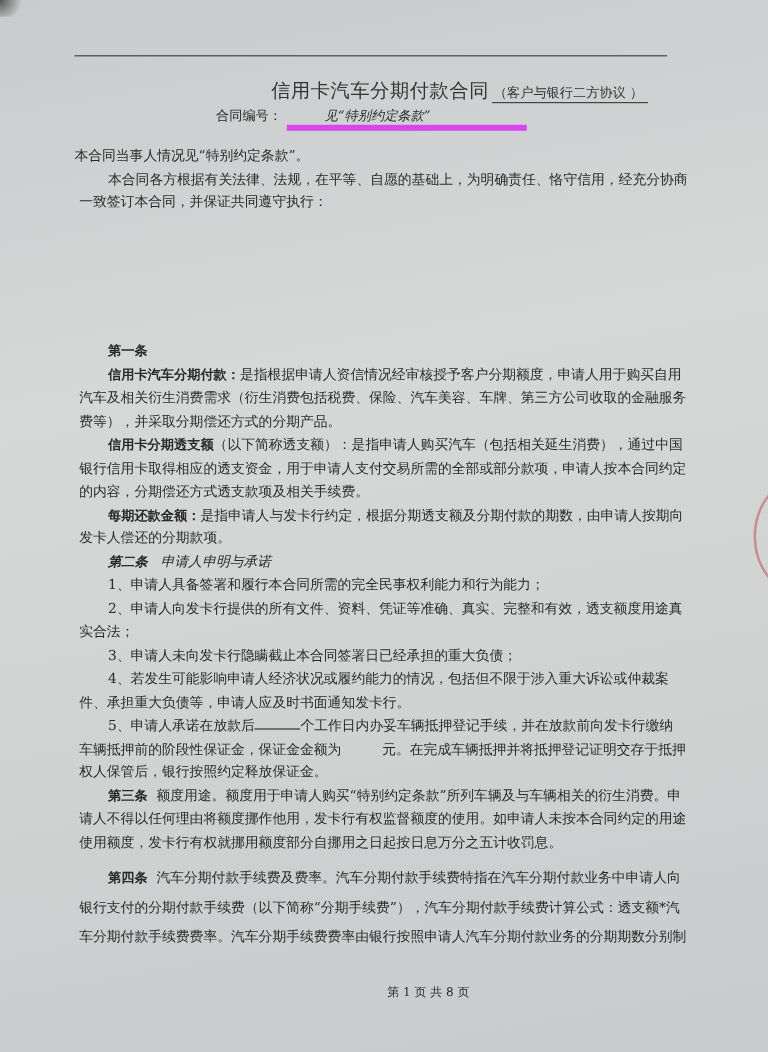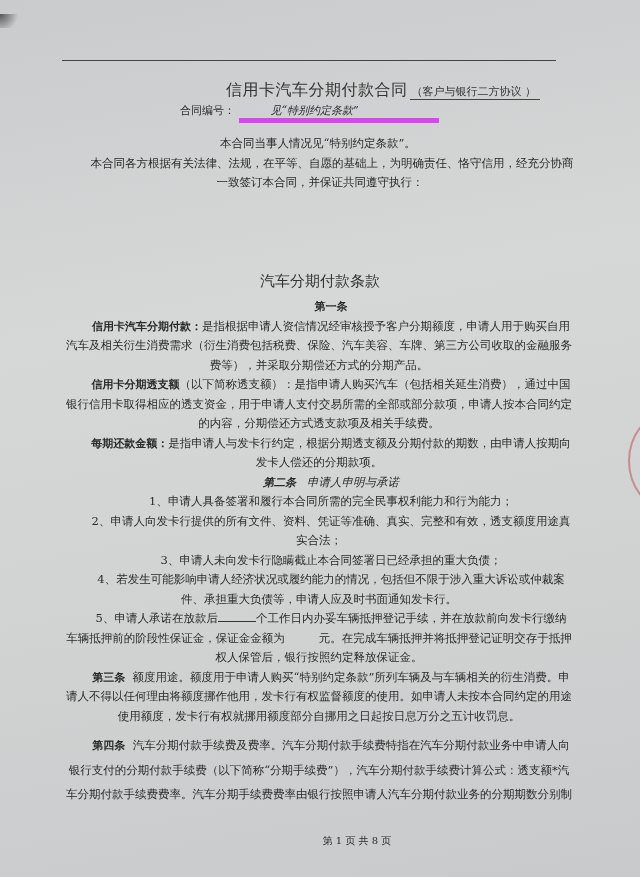--- a/index.html
+++ b/index.html
@@ -3,33 +3,33 @@
 <meta charset="utf-8">
 <style>
   html, body { margin: 0; padding: 0; }
   body {
     width: 640px; height: 877px; overflow: hidden;
     background: linear-gradient(170deg, #c9cbcc 0%, #d6d8d8 35%, #d2d4d4 60%, #c8cacb 100%);
     font-family: "DejaVu Serif", "Liberation Serif", serif;
     color: #2a2a2a;
     position: relative;
   }
-  .page { position: absolute; left: 0; top: 14px; width: 640px; height: 719px; }
+  .page { position: absolute; left: 0; top: 0; width: 640px; height: 719px; }
   .topline {
     position: absolute; left: 62px; top: 46px; width: 494px; height: 0;
     border-top: 1.5px solid #444;
   }
   .title-row { position: absolute; top: 66px; left: 226px; white-space: nowrap; }
   .title { font-family: "DejaVu Sans", "Liberation Sans", sans-serif; font-size: 16px; color: #333; letter-spacing: 0.5px; }
   .subtitle { font-size: 11px; color: #333; border-bottom: 1px solid #444; padding: 0 4px 1px 2px; margin-left: 2px; }
   .contract-no { position: absolute; top: 89px; left: 180px; font-size: 11px; white-space: nowrap; font-family: "DejaVu Sans", "Liberation Sans", sans-serif; }
   .contract-no .val { display: inline-block; width: 168px; border-bottom: 5px solid #d946ef; padding-left: 32px; font-family: "DejaVu Serif", serif; font-style: italic; }
 
   .body-text { position: absolute; left: 66px; width: 506px; font-size: 11.5px; line-height: 19.5px; }
-  p { margin: 0; text-align: center; }
+  p { margin: 0; }
   .indent { text-indent: 24px; }
   .bold { font-weight: bold; font-family: "DejaVu Sans", "Liberation Sans", sans-serif; font-size: 11px; }
   .section-title { position: absolute; left: 0; width: 640px; top: 258px; text-align: center; font-family: "DejaVu Sans", "Liberation Sans", sans-serif; font-size: 15px; color: #333; }
   .blank { display: inline-block; border-bottom: 1px solid #333; width: 38px; height: 12px; vertical-align: baseline; }
   .gap { display: inline-block; width: 34px; }
   .footer { position: absolute; top: 820px; left: 0; width: 640px; text-align: center; font-size: 10px; padding-left: 37px; }
   .stamp {
     position: absolute; left: 628px; top: 400px; width: 70px; height: 90px;
     border: 2px solid rgba(190,80,90,0.55); border-radius: 50%;
   }
@@ -49,21 +49,20 @@
   <div class="contract-no">
     <span>合同编号：</span>
     <span class="val">见“特别约定条款”</span>
   </div>
 
   <div class="body-text" style="top:120px; left:62px; width:512px;">
     <p>本合同当事人情况见“特别约定条款”。</p>
     <p class="indent" style="margin-left:4px;">本合同各方根据有关法律、法规，在平等、自愿的基础上，为明确责任、恪守信用，经充分协商一致签订本合同，并保证共同遵守执行：</p>
   </div>
 
-  <div class="section-title">汽车分期付款条款</div>
 
   <div class="body-text" style="top:283px;">
     <p class="bold" style="padding-left:24px;">第一条</p>
     <p class="indent"><span class="bold">信用卡汽车分期付款：</span><span>是指根据申请人资信情况经审核授予客户分期额度，申请人用于购买自用汽车及相关衍生消费需求（衍生消费包括税费、保险、汽车美容、车牌、第三方公司收取的金融服务费等），并采取分期偿还方式的分期产品。</span></p>
     <p class="indent"><span class="bold">信用卡分期透支额</span><span>（以下简称透支额）：是指申请人购买汽车（包括相关延生消费），通过中国银行信用卡取得相应的透支资金，用于申请人支付交易所需的全部或部分款项，申请人按本合同约定的内容，分期偿还方式透支款项及相关手续费。</span></p>
     <p class="indent"><span class="bold">每期还款金额：</span><span>是指申请人与发卡行约定，根据分期透支额及分期付款的期数，由申请人按期向发卡人偿还的分期款项。</span></p>
 
     <p style="padding-left:24px;font-style:italic;"><span class="bold">第二条</span>&nbsp;&nbsp;&nbsp;<span>申请人申明与承诺</span></p>
     <p class="indent">1、申请人具备签署和履行本合同所需的完全民事权利能力和行为能力；</p>
     <p class="indent">2、申请人向发卡行提供的所有文件、资料、凭证等准确、真实、完整和有效，透支额度用途真实合法；</p>

